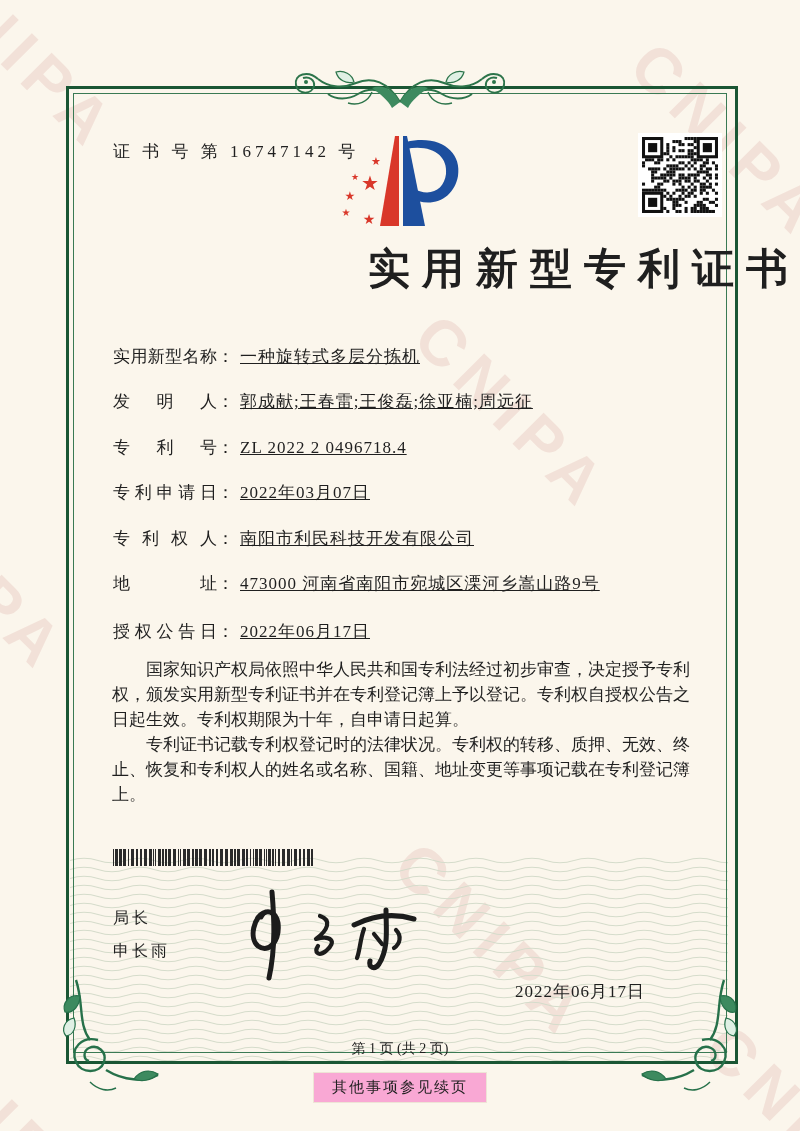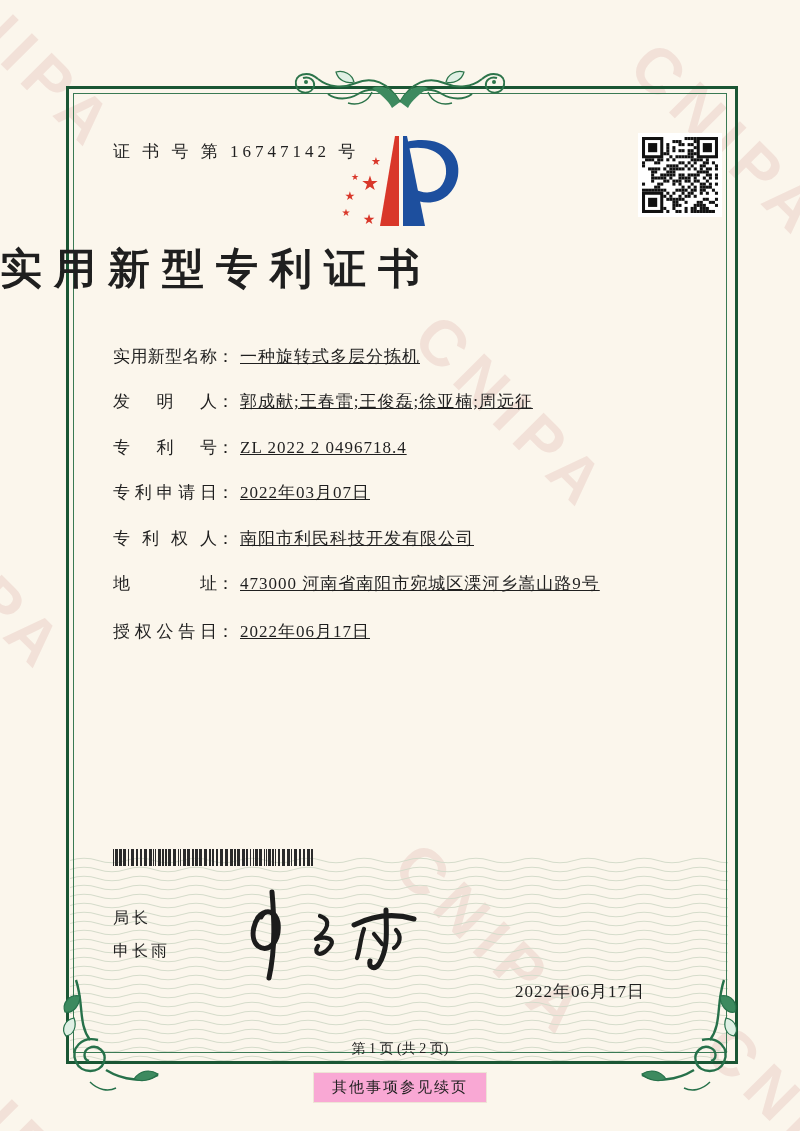--- a/index.html
+++ b/index.html
@@ -20,21 +20,21 @@
   .border-outer{position:absolute; left:66px; top:86px; width:666px; height:972px;
     border:3px solid #1a5634;}
   .border-inner{position:absolute; left:73px; top:93px; width:652px; height:958px;
     border:1px solid #3a7a54;}
   
   .waves{position:absolute; left:70px; top:856px;}
   
   .cert-no{position:absolute; left:113px; top:140px; font-size:17px; letter-spacing:4px;}
   .logo{position:absolute; left:338px; top:132px;}
   .qr{position:absolute; left:638px; top:133px; background:#fff; padding:4px;}
-  .title{position:absolute; left:0; top:241px; width:100%; text-align:left;
+  .title{position:absolute; left:0; top:241px; width:100%; text-align:right;
     font-size:42px; font-weight:bold; letter-spacing:12px;}
   
   .frow{position:absolute; left:113px; width:600px; font-size:17px; white-space:nowrap;}
   .flabel{display:inline-block; width:104px; text-align:justify; text-align-last:justify; vertical-align:bottom;}
   .colon{display:inline-block;}
   .fvalue{display:inline-block; margin-left:6px; letter-spacing:1px;text-decoration:underline;}
   .r1{top:345px}.r2{top:390px}.r3{top:436px}.r4{top:481px}.r5{top:527px}.r6{top:572px}.r7{top:620px}
   .grant-no{position:absolute; left:302px; display:inline-block;}
   .glabel{display:inline-block; width:96px; text-align:justify; text-align-last:justify; vertical-align:bottom;}
   
@@ -389,20 +389,24 @@
   <div class="frow r5">
     <span class="flabel">专利权人</span><span class="colon">：</span><span class="fvalue">南阳市利民科技开发有限公司</span>
   </div>
   <div class="frow r6">
     <span class="flabel">地址</span><span class="colon">：</span><span class="fvalue">473000 河南省南阳市宛城区溧河乡嵩山路9号</span>
   </div>
   <div class="frow r7">
     <span class="flabel">授权公告日</span><span class="colon">：</span><span class="fvalue">2022年06月17日</span>
   </div>
 
+  <div class="body-text">
+    <p>国家知识产权局依照中华人民共和国专利法经过初步审查，决定授予专利权，颁发实用新型专利证书并在专利登记簿上予以登记。专利权自授权公告之日起生效。专利权期限为十年，自申请日起算。</p>
+    <p>专利证书记载专利权登记时的法律状况。专利权的转移、质押、无效、终止、恢复和专利权人的姓名或名称、国籍、地址变更等事项记载在专利登记簿上。</p>
+  </div>
 
   <svg class="barcode" id="barcode" width="206" height="17">
       <rect x="0" y="0" width="1" height="17" fill="#2a2a2a"></rect>
       <rect x="2" y="0" width="3" height="17" fill="#2a2a2a"></rect>
       <rect x="6" y="0" width="3" height="17" fill="#2a2a2a"></rect>
       <rect x="10" y="0" width="3" height="17" fill="#2a2a2a"></rect>
       <rect x="15" y="0" width="1" height="17" fill="#2a2a2a"></rect>
       <rect x="18" y="0" width="3" height="17" fill="#2a2a2a"></rect>
       <rect x="23" y="0" width="2" height="17" fill="#2a2a2a"></rect>
       <rect x="27" y="0" width="2" height="17" fill="#2a2a2a"></rect>

